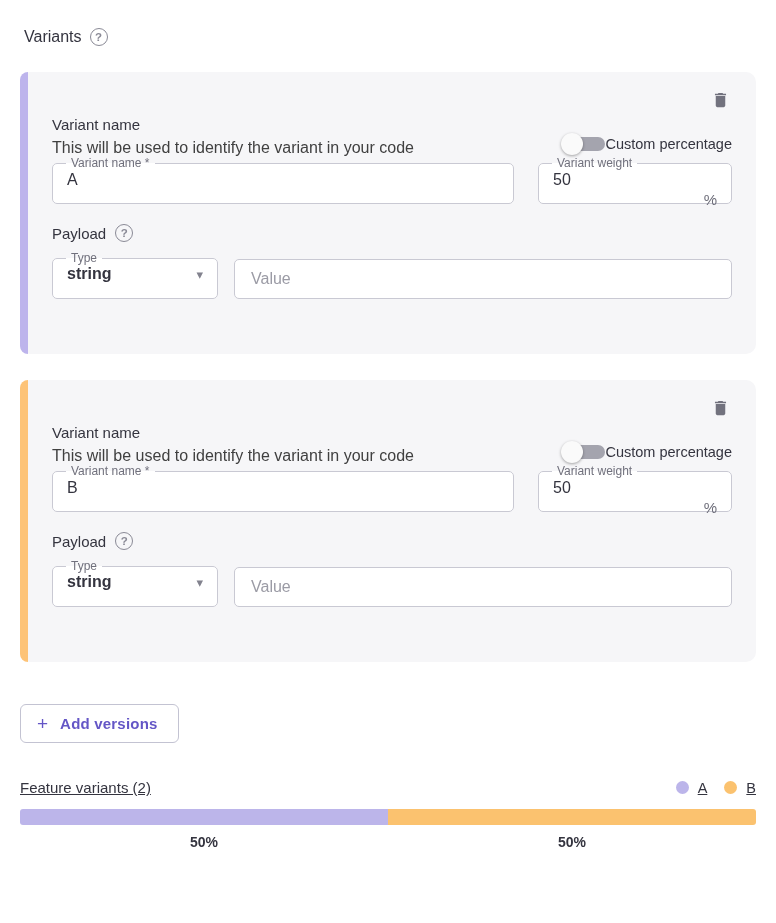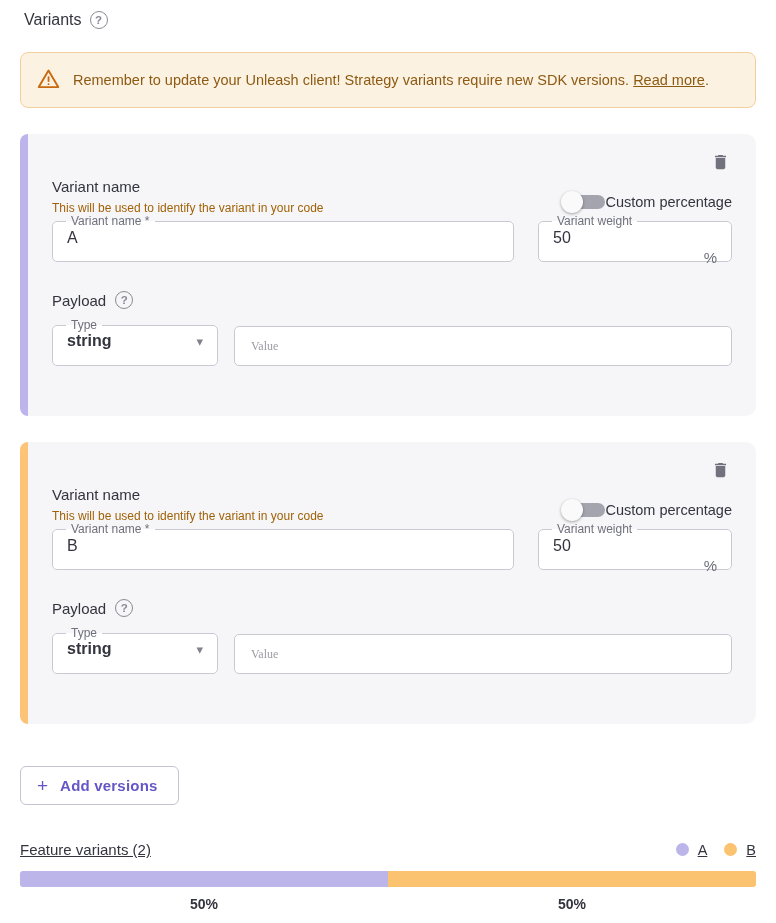--- a/index.html
+++ b/index.html
@@ -4,21 +4,21 @@
 <style>
   * { box-sizing: border-box; }
   html, body { margin: 0; padding: 0; }
   body {
     width: 776px; height: 923px;
     background: #ffffff;
     font-family: "Liberation Sans", sans-serif;
     color: #34343f;
     overflow: hidden;
   }
-  .container { padding: 11px 20px 0 20px; }
+  .container { padding: 28px 20px 0 20px; }
 
   
   .page-title-row { display: flex; align-items: center; gap: 8px; padding-left: 4px; }
   .page-title { font-size: 16px; font-weight: 500; color: #34343f; }
   .help-icon {
     width: 18px; height: 18px; border: 1.5px solid #8a8a96; border-radius: 50%;
     color: #8a8a96; font-size: 11.5px; font-weight: 700;
     display: inline-flex; align-items: center; justify-content: center;
     flex: 0 0 auto; cursor: pointer;
   }
@@ -46,21 +46,21 @@
     height: 282px;
   }
   .card-accent {
     position: absolute; left: 0; top: 0; bottom: 0; width: 8px;
     border-radius: 10px 0 0 10px;
   }
   .trash-row { display: flex; justify-content: flex-end; height: 28px; }
   .trash-btn { background: none; border: none; padding: 2px; cursor: pointer; line-height: 0; }
   .head-row { display: flex; justify-content: space-between; align-items: flex-end; margin-top: 2px; }
   .card-heading { font-size: 15px; color: #34343f; margin: 0 0 6px 0; font-weight: 400; }
-  .card-desc { font-size: 12px; color: #a16207; }
+  .card-desc { font-size: 16px; color: #404040; }
   .toggle-wrap { display: flex; align-items: center; padding-bottom: 1px; }
   .toggle { position: relative; width: 44px; height: 24px; cursor: pointer; flex: 0 0 auto; }
   .toggle .track {
     position: absolute; left: 4px; right: 0; top: 5px; height: 14px;
     background: #a4a4ae; border-radius: 7px;
   }
   .toggle .thumb {
     position: absolute; left: 0; top: 1px; width: 22px; height: 22px;
     background: #fafafa; border-radius: 50%;
     box-shadow: 0 1px 3px rgba(0,0,0,0.35);
@@ -84,36 +84,36 @@
   }
   fieldset.field input::placeholder { color: #9b9ba5; }
   .fields-row { display: flex; gap: 24px; margin-top: 0; align-items: flex-start; }
   .name-fieldset { flex: 1 1 auto; }
   .weight-fieldset { flex: 0 0 194px; position: relative; }
   .weight-fieldset input { color: #9b9ba5; padding-right: 28px; }
   .weight-fieldset .unit {
     position: absolute; right: 14px; top: 22px; font-size: 15px; color: #6e6e7a;
   }
 
-  .payload-row { display: flex; align-items: center; gap: 9px; margin-top: 29px; }
+  .payload-row { display: flex; align-items: center; gap: 9px; margin-top: 20px; }
   .payload-label { font-size: 15px; color: #34343f; }
 
   .payload-fields { display: flex; gap: 16px; margin-top: 10px; align-items: flex-end; }
   .type-fieldset { flex: 0 0 166px; cursor: pointer; }
   .type-inner { display: flex; align-items: center; justify-content: space-between; padding: 1px 1px 10px 1px; }
   .type-value { font-size: 16px; color: #34343f; font-weight: bold; }
   .caret { color: #82828e; font-size: 13px; line-height: 1; }
   .value-box {
     flex: 1 1 auto; height: 40px;
     border: 1px solid #c9c9d3; border-radius: 5px; background: #ffffff;
     display: flex; align-items: center; padding: 0 14px;
   }
   .value-box input {
     border: none; outline: none; background: transparent; width: 100%;
-    font-family: Liberation Serif, serif; font-size: 12px; color: #34343f;
+    font-family: Liberation Sans, sans-serif; font-size: 16px; color: #34343f;
   }
   .value-box input::placeholder { color: #9b9ba5; }
 
   
   .add-btn {
     margin-top: 42px; margin-left: 0;
     display: inline-flex; align-items: center; gap: 12px;
     background: #ffffff; border: 1px solid #c3c3d2; border-radius: 6px;
     padding: 9px 20px 9px 16px; cursor: pointer;
     font-family: "Liberation Sans", sans-serif;
@@ -141,33 +141,20 @@
 
 <div class="container">
 
   
   <div class="page-title-row">
     <span class="page-title">Variants</span>
     <span class="help-icon">?</span>
   </div>
 
   
-  <div class="banner">
-    <span class="warn-tri">
-      <svg width="23" height="21" viewBox="0 0 24 22" fill="none">
-        <path d="M12 2.6 L22.2 20 H1.8 Z" stroke="#c96a10" stroke-width="2" stroke-linejoin="round" fill="none"></path>
-        <rect x="11.1" y="8.6" width="1.9" height="6" rx="0.9" fill="#c96a10"></rect>
-        <rect x="11.1" y="16" width="1.9" height="1.9" rx="0.9" fill="#c96a10"></rect>
-      </svg>
-    </span>
-    <span>
-      <span>Remember to update your Unleash client! Strategy variants require new SDK versions.</span>
-      <a>Read more</a><span>.</span>
-    </span>
-  </div>
 
   
   <div class="card">
     <div class="card-accent" style="background: rgb(189, 180, 236);"></div>
     <div class="trash-row">
       <button class="trash-btn">
         <span>
           <svg width="19" height="22" viewBox="0 0 24 24">
               <path fill="#72727e" d="M6 19c0 1.1.9 2 2 2h8c1.1 0 2-.9 2-2V7H6v12zM19 4h-3.5l-1-1h-5l-1 1H5v2h14V4z"></path>
             </svg>

